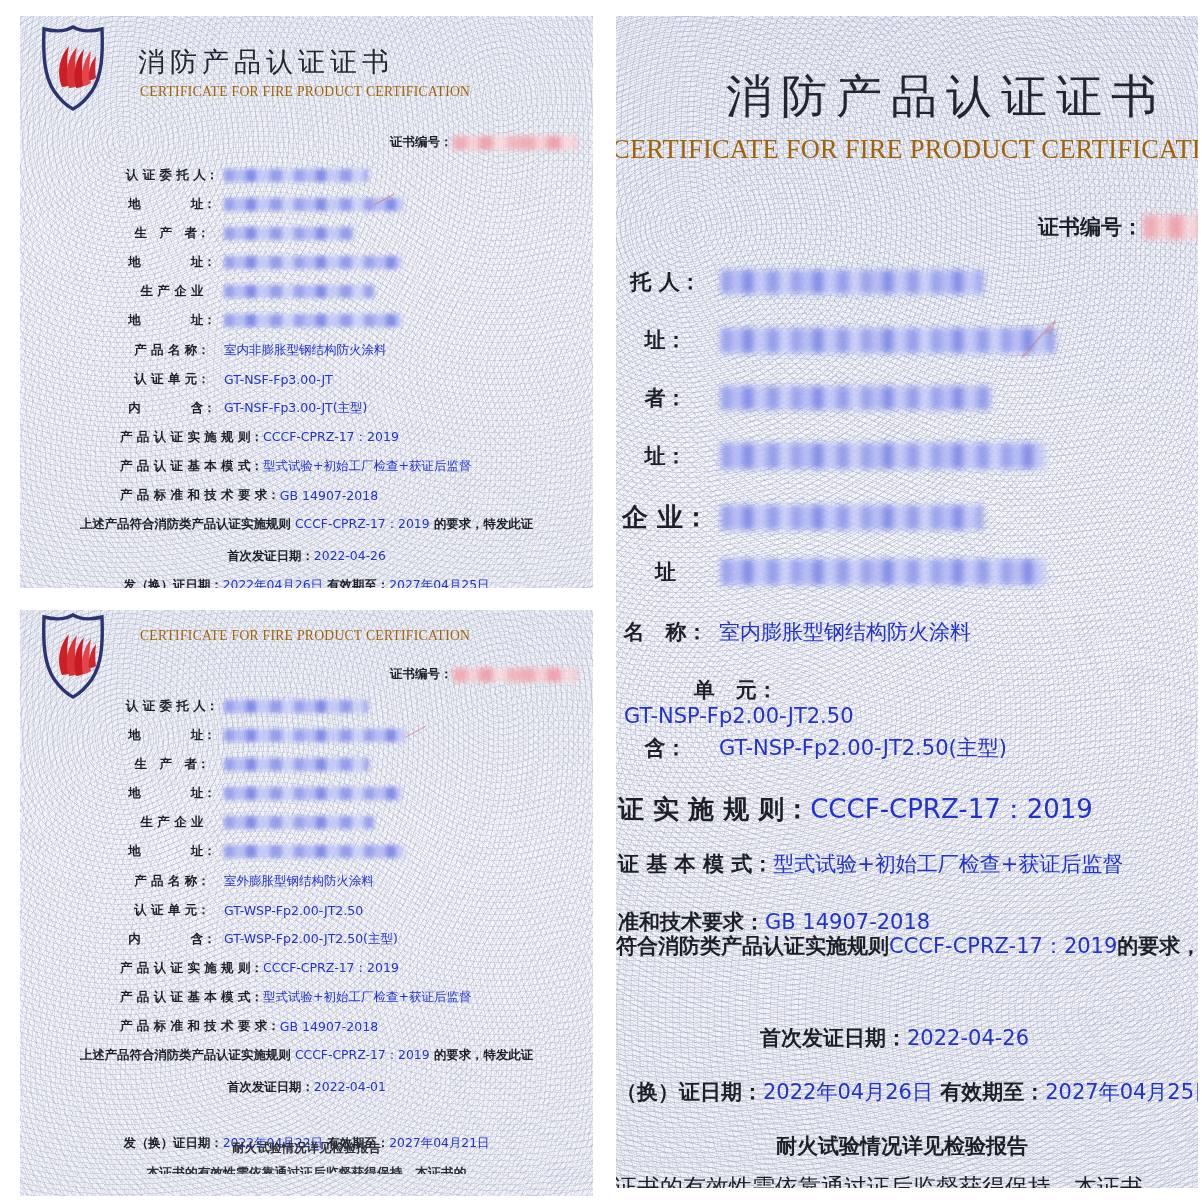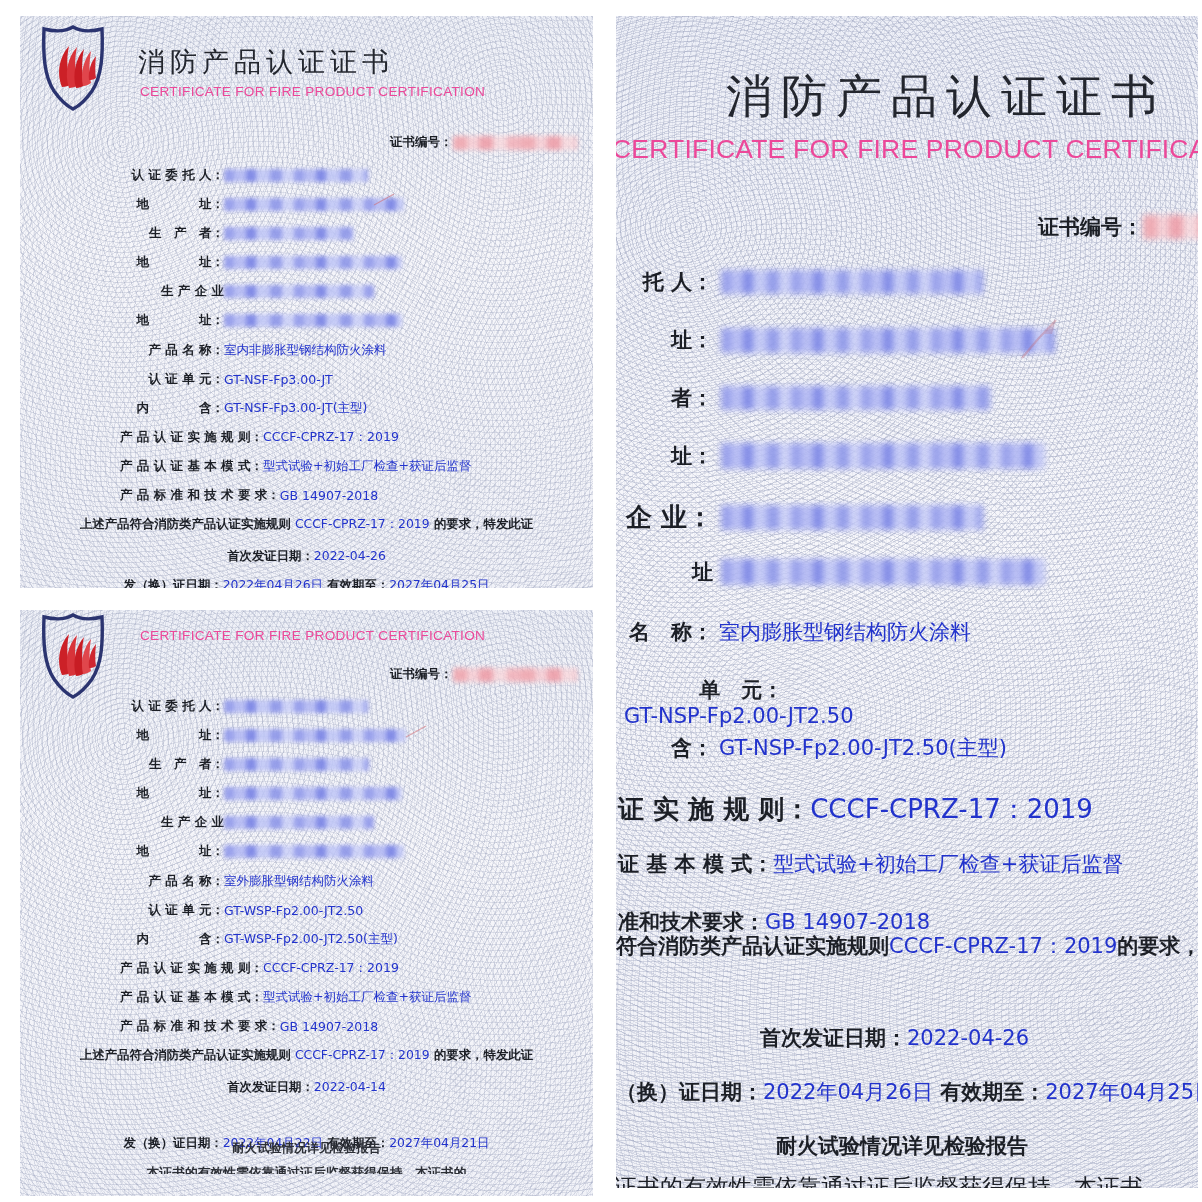--- a/index.html
+++ b/index.html
@@ -55,32 +55,32 @@
   
   .cn-title{
     position:absolute;
     color:#23262e;
     font-family:"DejaVu Serif","Liberation Serif",serif;
     font-weight:400;
     white-space:nowrap;
   }
   .en-title{
     position:absolute;
-    color:#ec4899;
-    font-family:Liberation Sans, sans-serif;
+    color:#a16207;
+    font-family:Liberation Serif, serif;
     white-space:nowrap;
   }
 
   
   .row{position:absolute;display:flex;align-items:center;white-space:nowrap;}
   .lbl{
     color:#1c1f26;
     font-family:"DejaVu Serif","Liberation Serif",serif;
     font-weight:600;
-    text-align:right;
+    text-align:center;
   }
   .val{
     color:#2233cc;
     font-family:"DejaVu Sans","Liberation Sans",sans-serif;
     font-weight:500;
   }
   .center-line{
     position:absolute;width:100%;text-align:center;white-space:nowrap;
     color:#1c1f26;font-family:"DejaVu Serif","Liberation Serif",serif;font-weight:600;
   }
@@ -280,21 +280,21 @@
       </div>
       <div class="row" style="left:100px;top:408px;font-size:12.5px;">
         <span class="lbl">产 品 标 准 和 技 术 要 求：</span>
         <span class="val">GB 14907-2018</span>
       </div>
 
       <div class="center-line" style="top:437px;font-size:12.4px;">
         <span>上述产品符合消防类产品认证实施规则 </span><span class="val">CCCF-CPRZ-17：2019</span><span> 的要求，特发此证</span>
       </div>
       <div class="center-line" style="top:469px;font-size:12.4px;">
-        <span>首次发证日期：</span><span class="val">2022-04-14</span>
+        <span>首次发证日期：</span><span class="val">2022-04-01</span>
       </div>
       <div class="center-line" style="top:525px;font-size:12.4px;">
         <span>发（换）证日期：</span><span class="val">2022年04月22日</span><span>&nbsp;</span><span>有效期至：</span><span class="val">2027年04月21日</span>
       </div>
       <div class="center-line" style="top:530px;font-size:12.4px;color:#2c2f36;">
         <span>耐火试验情况详见检验报告</span>
       </div>
       <div class="center-line clip-bottom" style="top:555px;font-size:12.8px;height:9px;color:#2c2f36;">
         <span>本证书的有效性需依靠通过证后监督获得保持，本证书的</span>
       </div>

